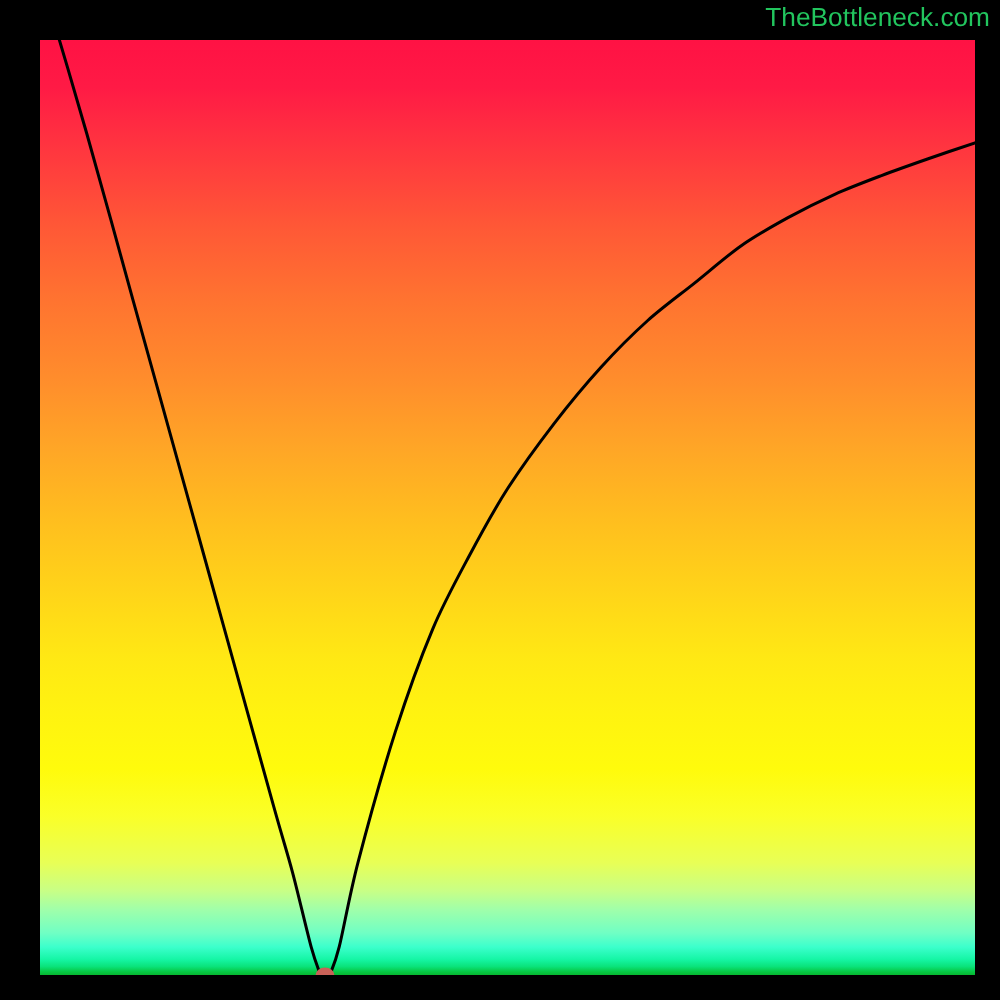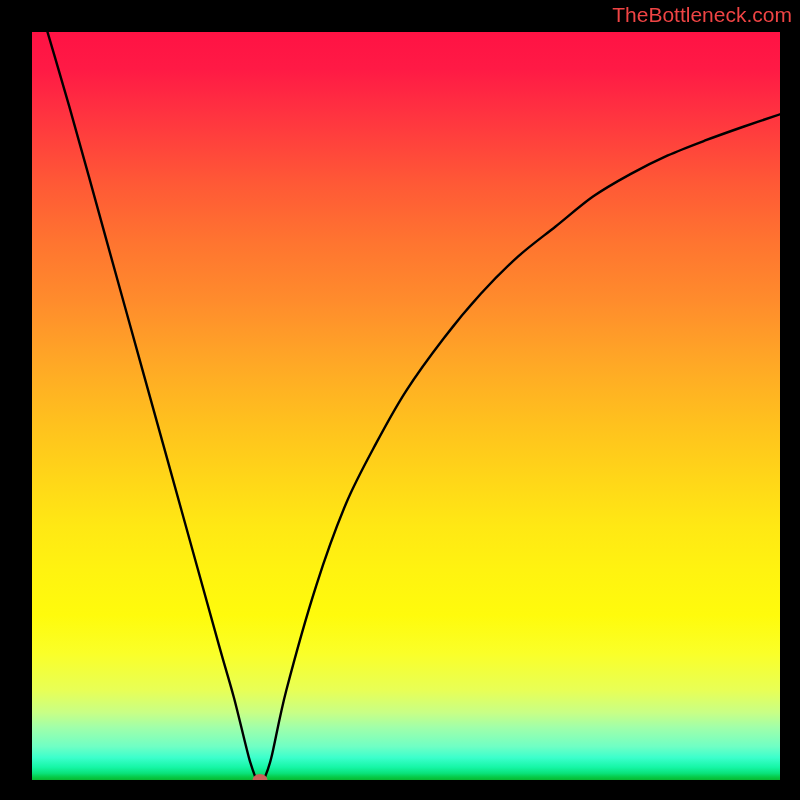--- a/index.html
+++ b/index.html
@@ -8,21 +8,21 @@
     height: 800px;
     background: #000;
     font-family: Arial, Helvetica, sans-serif;
     position: relative;
     overflow: hidden;
   }
   .watermark {
     position: absolute;
     top: 3px;
     right: 8px;
-    color: #ef4444;
+    color: #22c55e;
     font-size: 21px;
     font-weight: 400;
     z-index: 10;
   }
   .plot-area {
     position: absolute;
     left: 32px;
     top: 32px;
     width: 748px;
     height: 748px;

